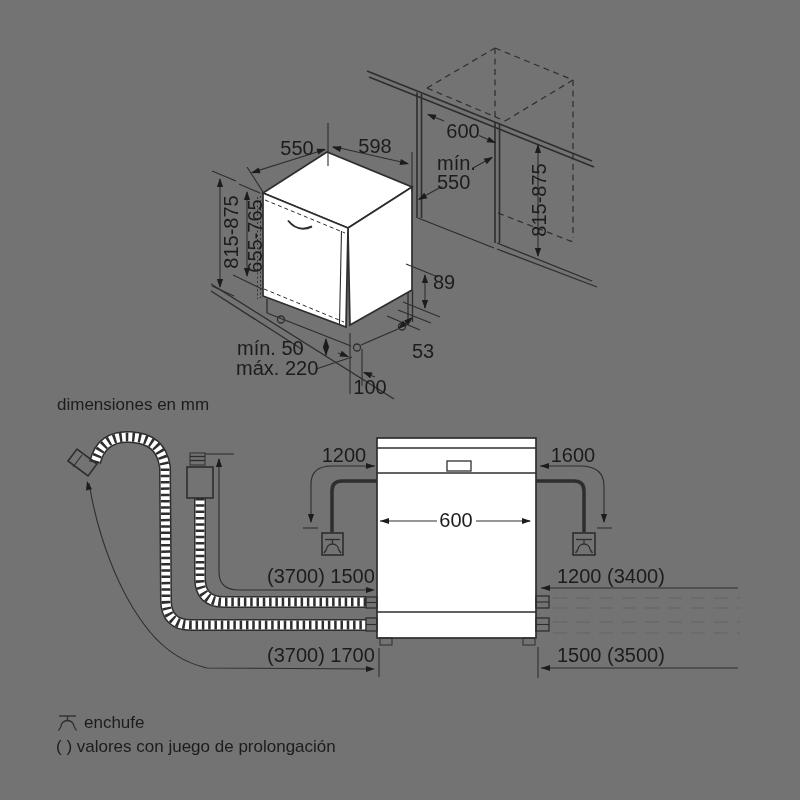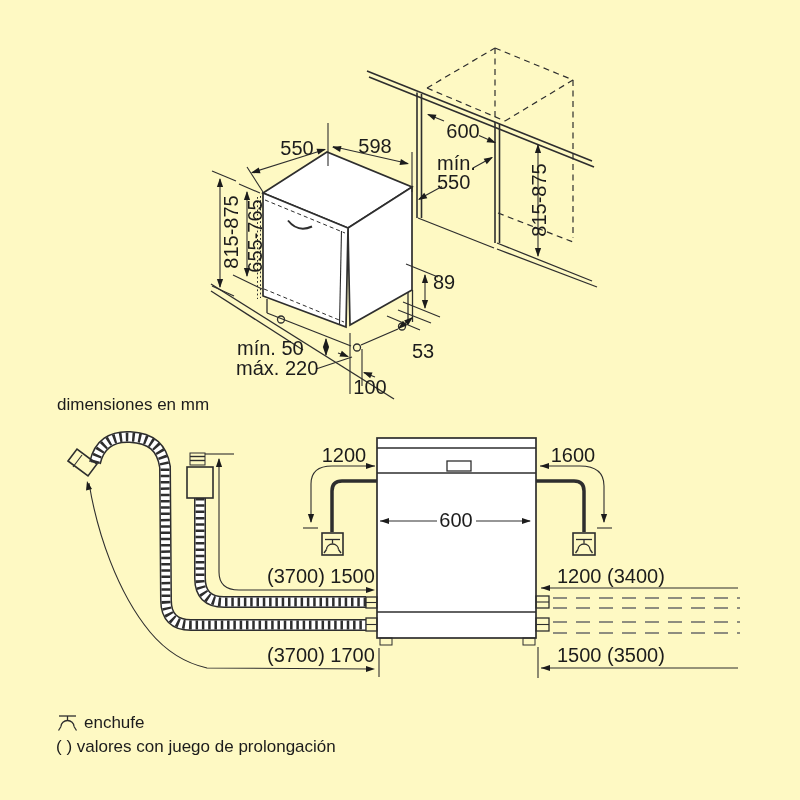--- a/index.html
+++ b/index.html
@@ -1,16 +1,16 @@
 <!DOCTYPE html>
 <html><head>
 <meta charset="utf-8">
 <style>
   html,body{margin:0;padding:0;background:#fff;}
-  #canvas{width:800px;height:800px;background:#fef9c3;position:relative;overflow:hidden;}
+  #canvas{width:800px;height:800px;background:#737373;position:relative;overflow:hidden;}
   svg{display:block;}
   text{font-family:"Liberation Sans","DejaVu Sans",sans-serif;fill:#1c1c1c;}
   .dim{font-size:20px;}
   .cap{font-size:17px;}
   line,path,rect,circle,polygon{stroke:#2e2e2e;fill:none;}
   .s1{stroke-width:1.1;}
   .s13{stroke-width:1.3;}
   .s16{stroke-width:1.6;}
   .face{fill:#ffffff;stroke-width:1.7;}
   .dash{stroke-dasharray:6 4.5;stroke-width:1.2;}

